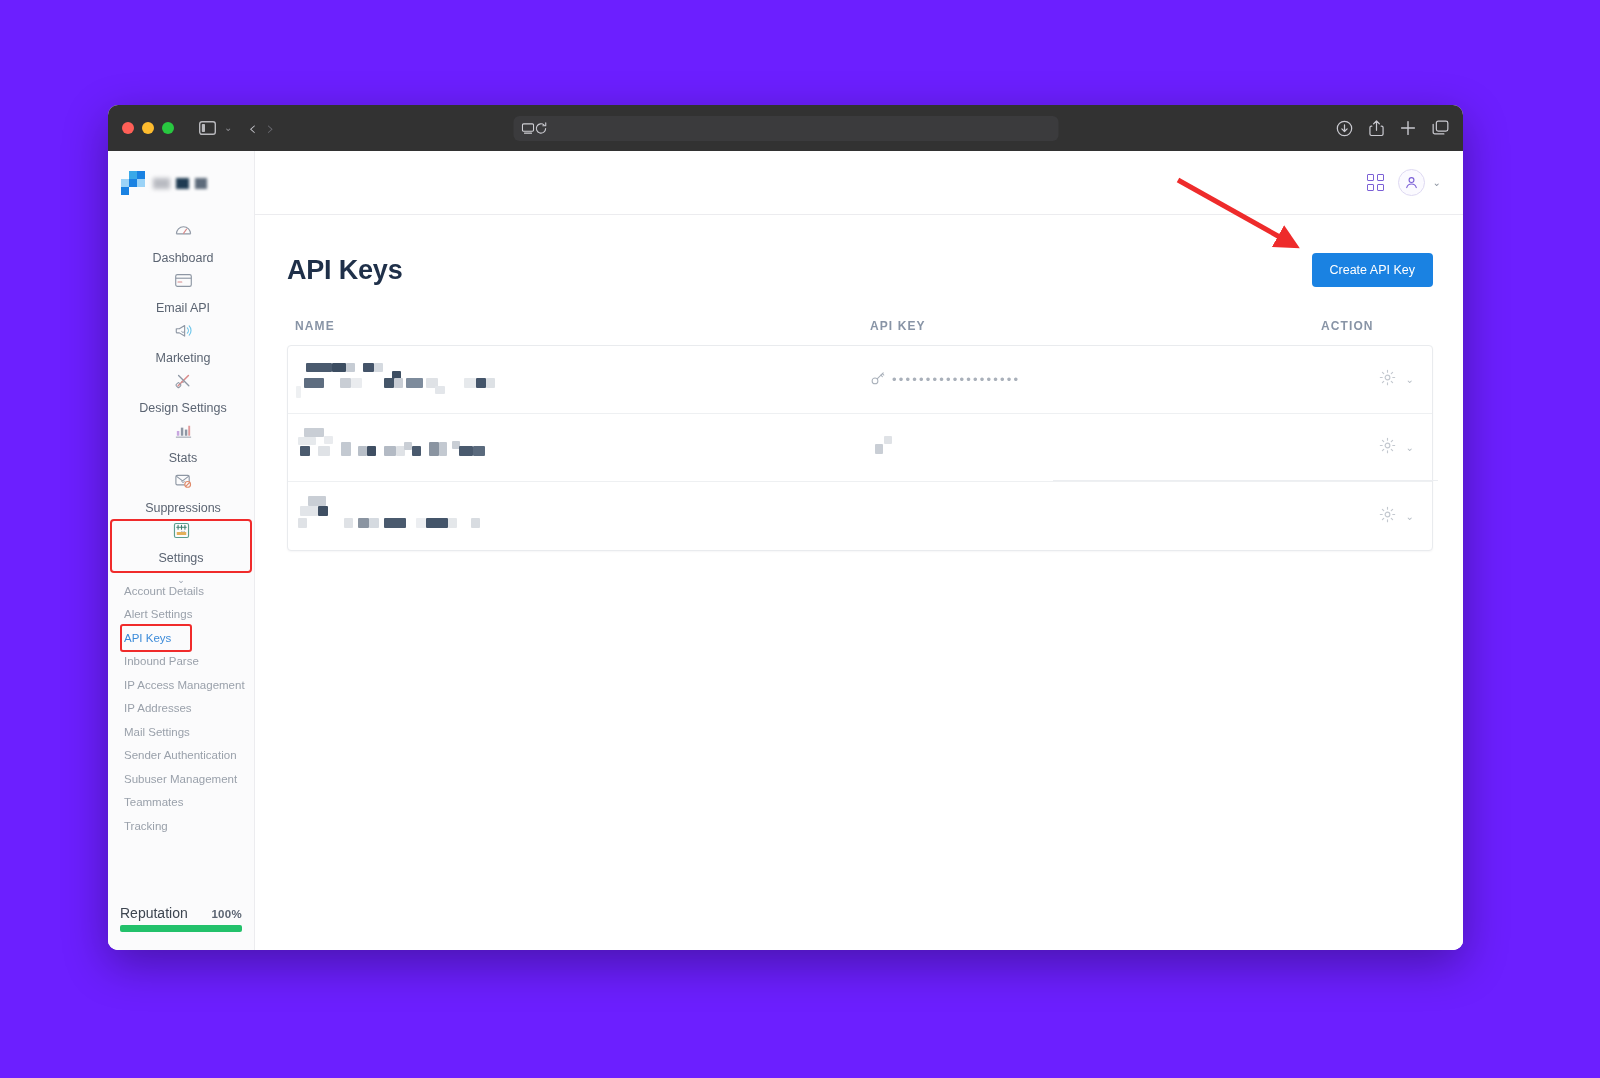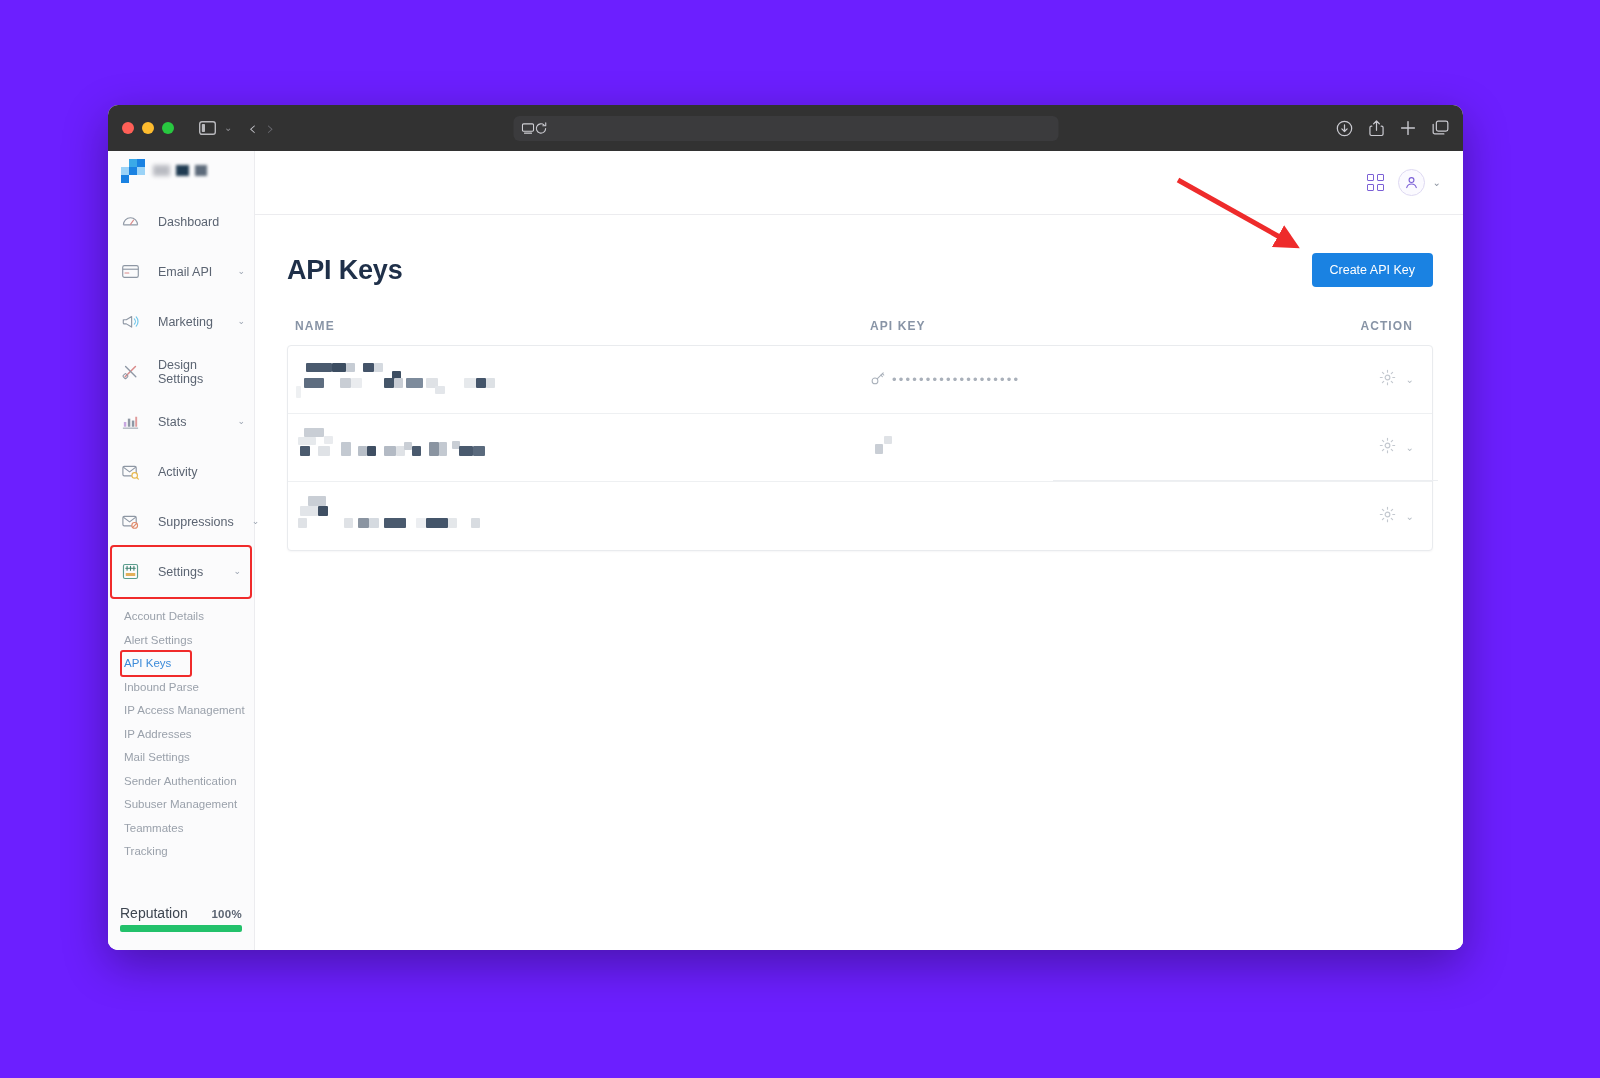--- a/index.html
+++ b/index.html
@@ -114,24 +114,25 @@
   .wordblur { display: block; }
   .wb1 { width: 17px; height: 11px; background: #b9bbc2; filter: blur(2.2px); }
   .wb2 { width: 13px; height: 11px; background: #1f3b52; filter: blur(1.4px); }
   .wb3 { width: 12px; height: 11px; background: #5d6b7b; filter: blur(1.4px); }
 
   #nav { padding-top: 6px; }
   .nav-item {
     height: 50px;
     display: flex; align-items: center;
     padding-left: 13px; padding-right: 9px;
-    gap: 18px;
+    gap: 11px;
     color: #5b6472;
     font-size: 12.5px;
     position: relative;
+    flex-direction: column;
   }
   .nav-item .ico { width: 19px; height: 19px; flex: none; display: flex; align-items:center; justify-content:center; }
   .nav-item .label { flex: 1; }
   .nav-item .caret { color: #9aa3b0; font-size: 9px; line-height: 1; font-family:"DejaVu Sans",sans-serif; }
 
   
   #nav-settings-wrap {
     position: relative;
     margin: 0 4px;
   }
@@ -214,21 +215,21 @@
   
   #table { margin-top: 32px; }
   #table-head {
     display: flex; align-items: center;
     font-size: 12px; letter-spacing: 1.1px;
     color: #8894A6; font-weight: bold;
     padding: 0 2px 12px 8px;
   }
   .col-name { width: 575px; flex: none; }
   .col-key  { flex: 1; }
-  .col-act  { width: 110px; flex: none; text-align: right; padding-right: 18px; }
+  .col-act  { width: 110px; flex: none; padding-right: 18px; }
 
   #rows {
     border: 1px solid #e9ebee;
     border-radius: 4px;
     background: #fff;
     box-shadow: 0 1px 2px rgba(20,30,50,0.04);
   }
   .row {
     display: flex; align-items: center;
     height: 68px;
@@ -394,31 +395,20 @@
               <rect x="7.2" y="7" width="2.6" height="8.5" fill="#8E97A4"></rect>
               <rect x="11.4" y="9" width="2.6" height="6.5" fill="#8E97A4"></rect>
               <rect x="15" y="5" width="2" height="10.5" fill="#E09A9A"></rect>
               <path d="M2 17h16" stroke="#8E97A4" stroke-width="1"></path>
             </svg>
           </span>
           <span class="label">Stats</span>
           <span class="caret">⌄</span>
         </div>
 
-        <div class="nav-item">
-          <span class="ico">
-            <svg width="19" height="19" viewBox="0 0 20 20" fill="none">
-              <rect x="2" y="4.6" width="14" height="10" rx="1.4" stroke="#8E97A4" stroke-width="1.2"></rect>
-              <path d="M2.4 5.4 9 10.4l6.6-5" stroke="#8E97A4" stroke-width="1.2" fill="none"></path>
-              <circle cx="14.4" cy="14.1" r="2.9" stroke="#E8B84B" stroke-width="1.2" fill="#fbfbfc"></circle>
-              <path d="M16.6 16.3 18.3 18" stroke="#E8B84B" stroke-width="1.2" stroke-linecap="round"></path>
-            </svg>
-          </span>
-          <span class="label">Activity</span>
-        </div>
 
         <div class="nav-item">
           <span class="ico">
             <svg width="19" height="19" viewBox="0 0 20 20" fill="none">
               <rect x="2" y="4.6" width="14" height="10" rx="1.4" stroke="#8E97A4" stroke-width="1.2"></rect>
               <path d="M2.4 5.4 9 10.4l6.6-5" stroke="#8E97A4" stroke-width="1.2" fill="none"></path>
               <circle cx="14.4" cy="14.1" r="3" stroke="#E08A6A" stroke-width="1.2" fill="#fbfbfc"></circle>
               <path d="M12.4 16.1 16.4 12.1" stroke="#E08A6A" stroke-width="1.2" stroke-linecap="round"></path>
             </svg>
           </span>

